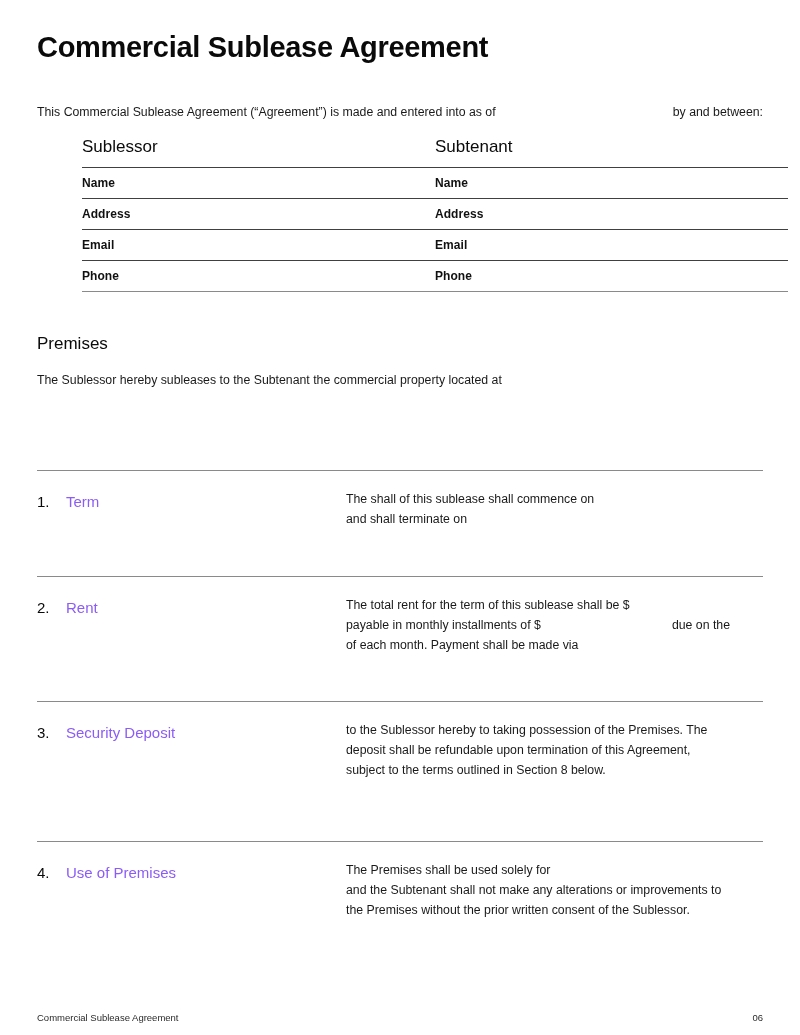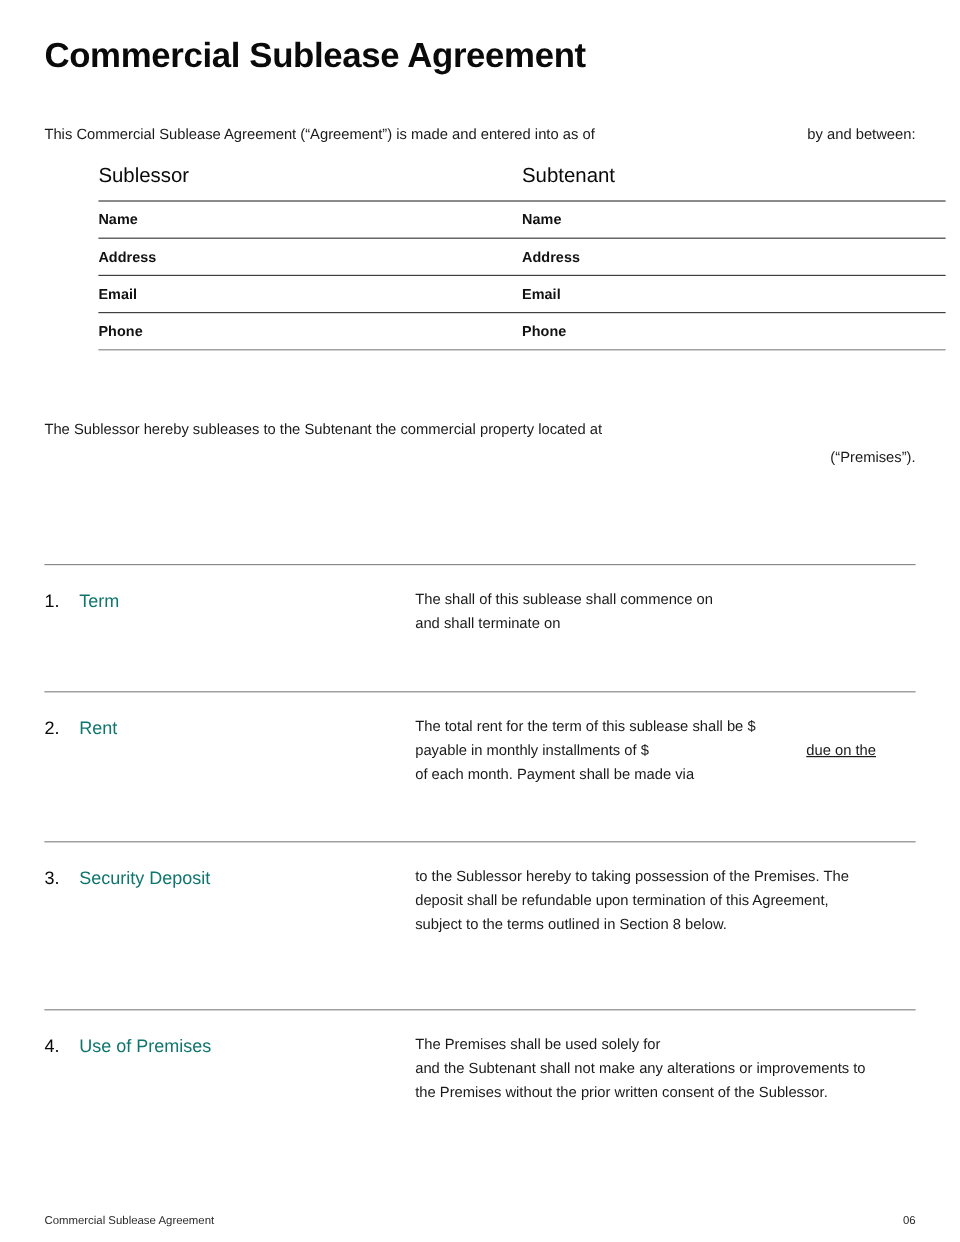--- a/index.html
+++ b/index.html
@@ -126,35 +126,35 @@
   .sec-num {
     width: 29px;
     flex: 0 0 29px;
     font-size: 15px;
     line-height: 22px;
     color: #0a0a0a;
   }
   .sec-title {
     font-size: 15px;
     line-height: 22px;
-    color: #0f766e;
+    color: #8b5cf6;
   }
   .sec-body {
     flex: 1 1 auto;
     padding-top: 18px;
     font-size: 12.3px;
     line-height: 20px;
     color: #1a1a1a;
   }
   .sec-body .ln { display: block; white-space: pre-wrap; }
   .sec-body .ln.split {
     display: flex;
     justify-content: space-between;
   }
-  .sec-body .ln.split .tail { padding-right: 33px; text-decoration: underline; }
+  .sec-body .ln.split .tail { padding-right: 33px; }
 
   
   .footer {
     position: absolute;
     left: 37px;
     top: 1011px;
     width: 726px;
     display: flex;
     justify-content: space-between;
     font-size: 9.5px;
@@ -205,22 +205,22 @@
         <span class="field-label">Email</span>
       </div>
       <div class="field-row">
         <span class="field-label">Phone</span>
       </div>
     </div>
 
   </div>
 
   <div class="premises">
+    <div class="premises-heading">Premises</div>
     <div class="premises-line1">The Sublessor hereby subleases to the Subtenant the commercial property located at</div>
-    <div class="premises-line2">(“Premises”).</div>
   </div>
 
   <div class="section" style="top:470px; height:108px;">
     <div class="sec-left">
       <span class="sec-num">1.</span>
       <span class="sec-title">Term</span>
     </div>
     <div class="sec-body">
       <span class="ln">The shall of this sublease shall commence on</span>
       <span class="ln">and shall terminate on</span>

